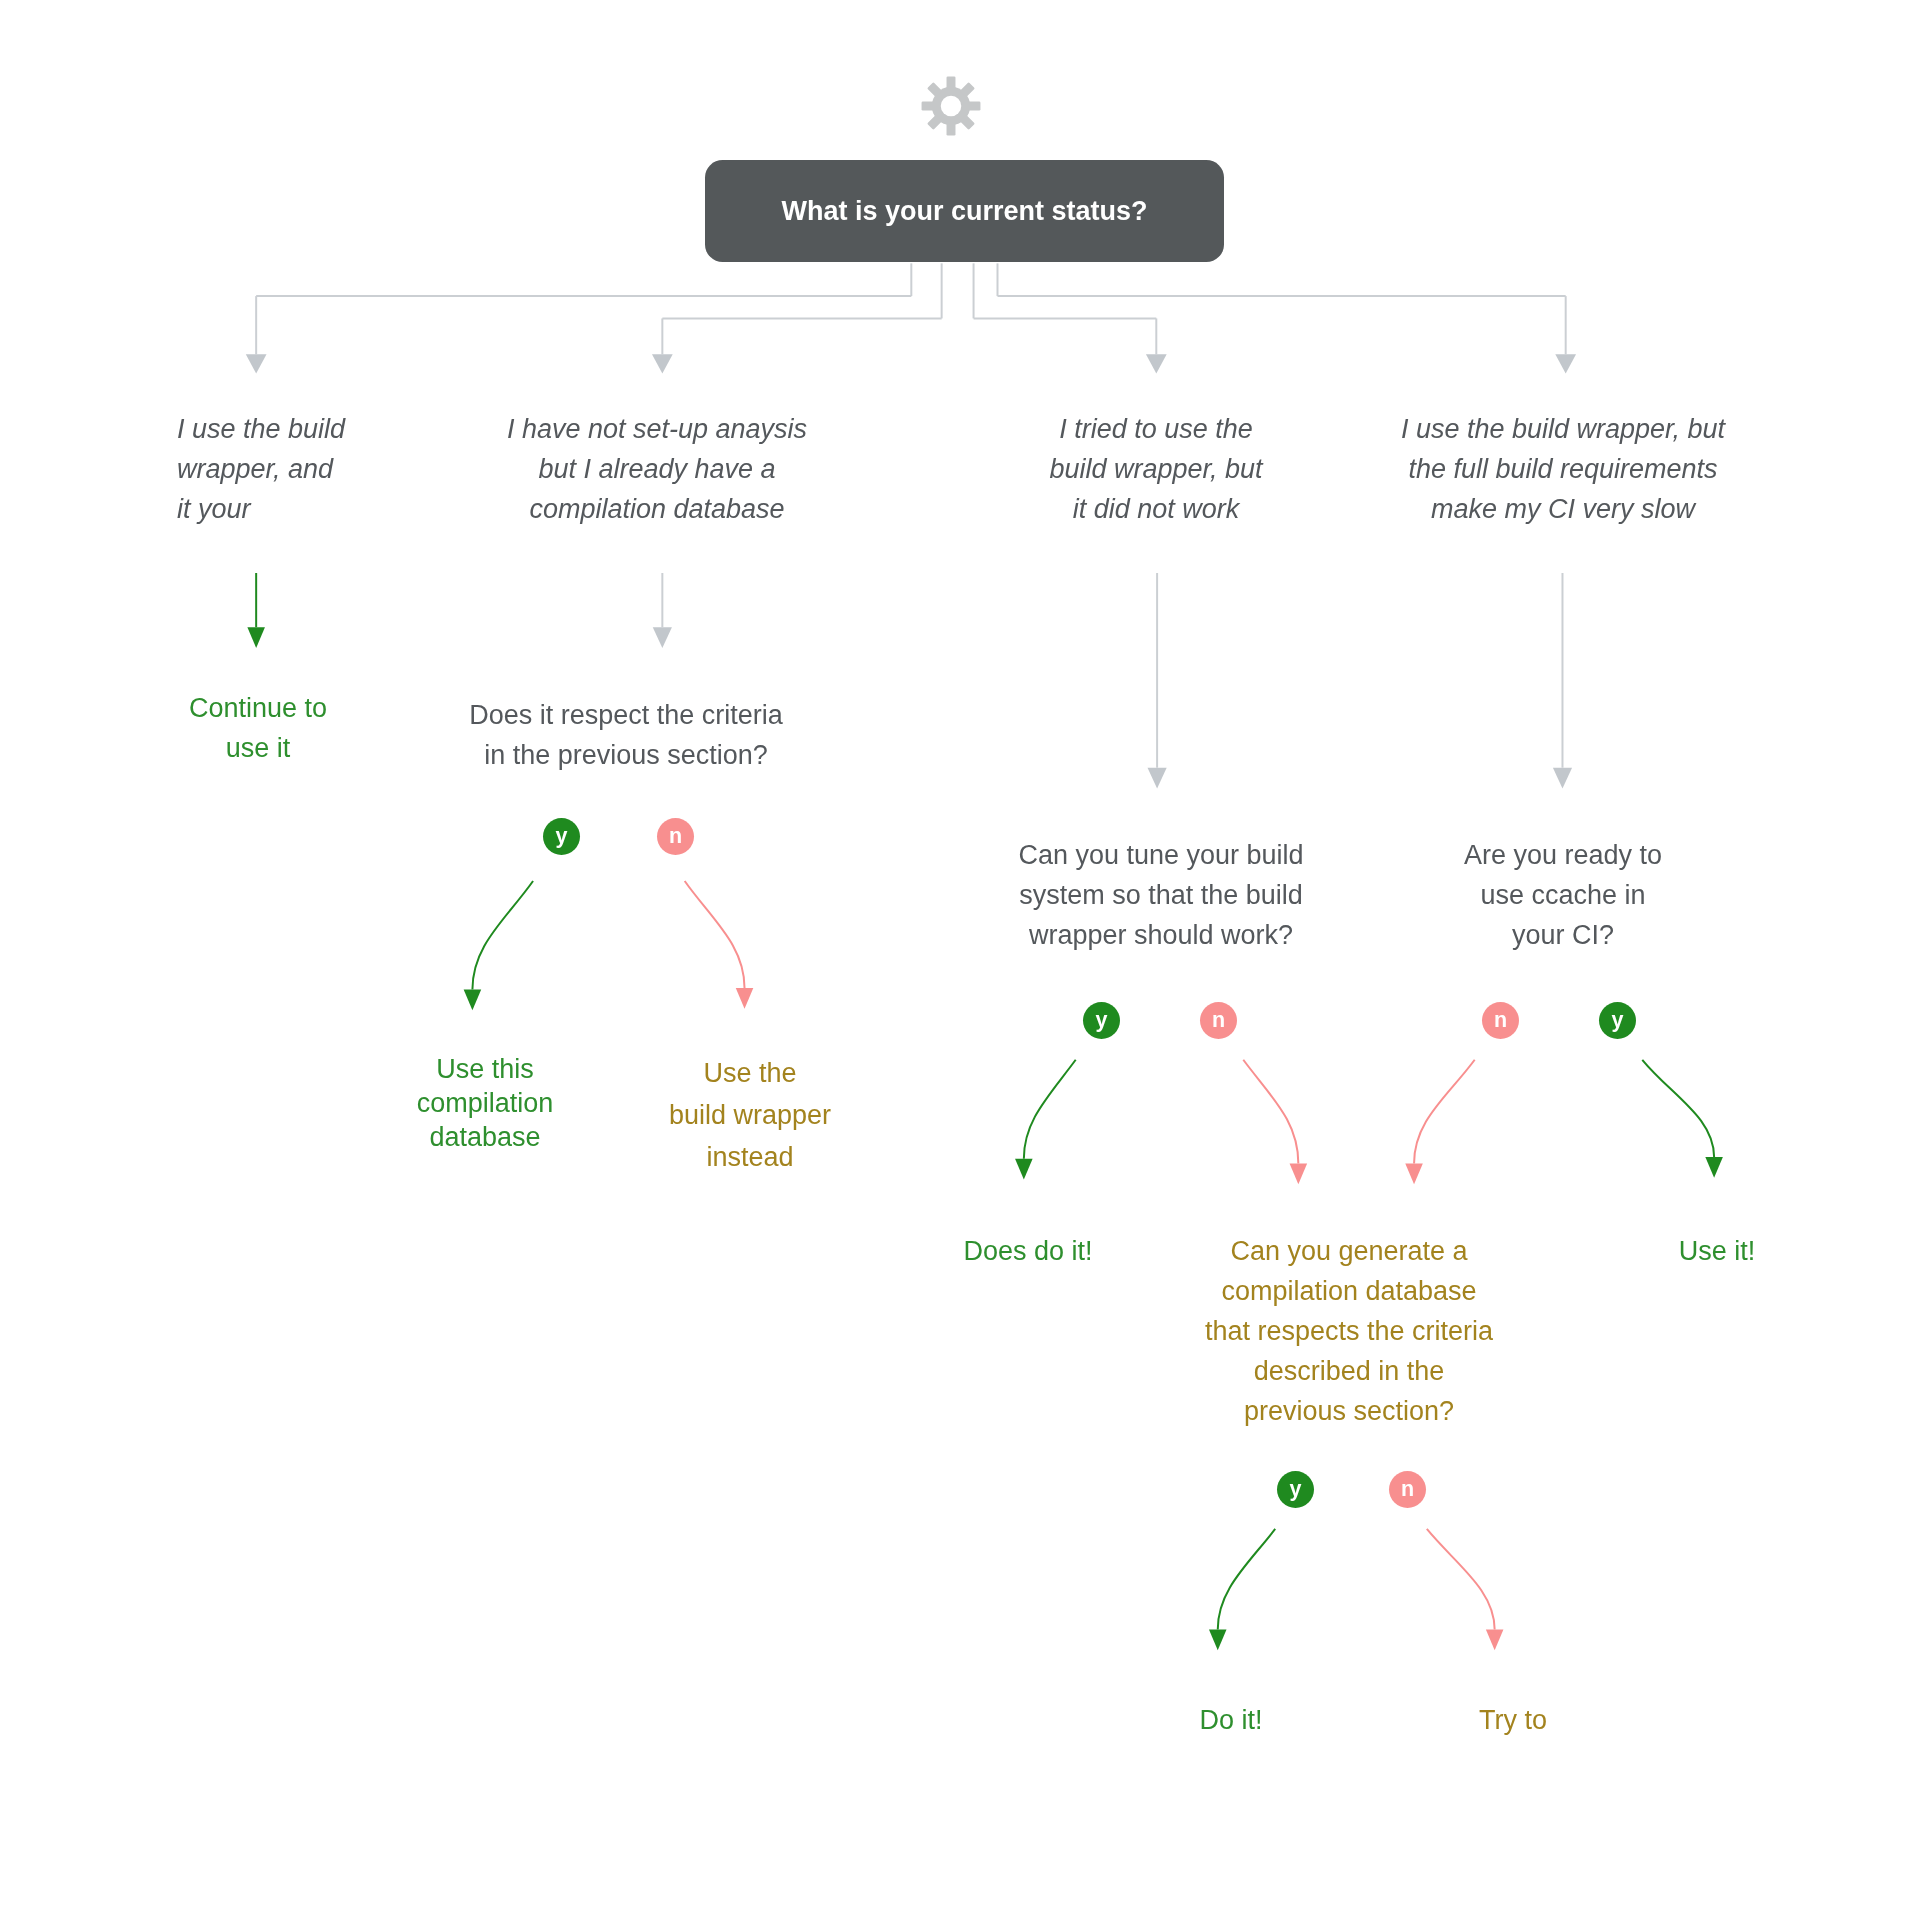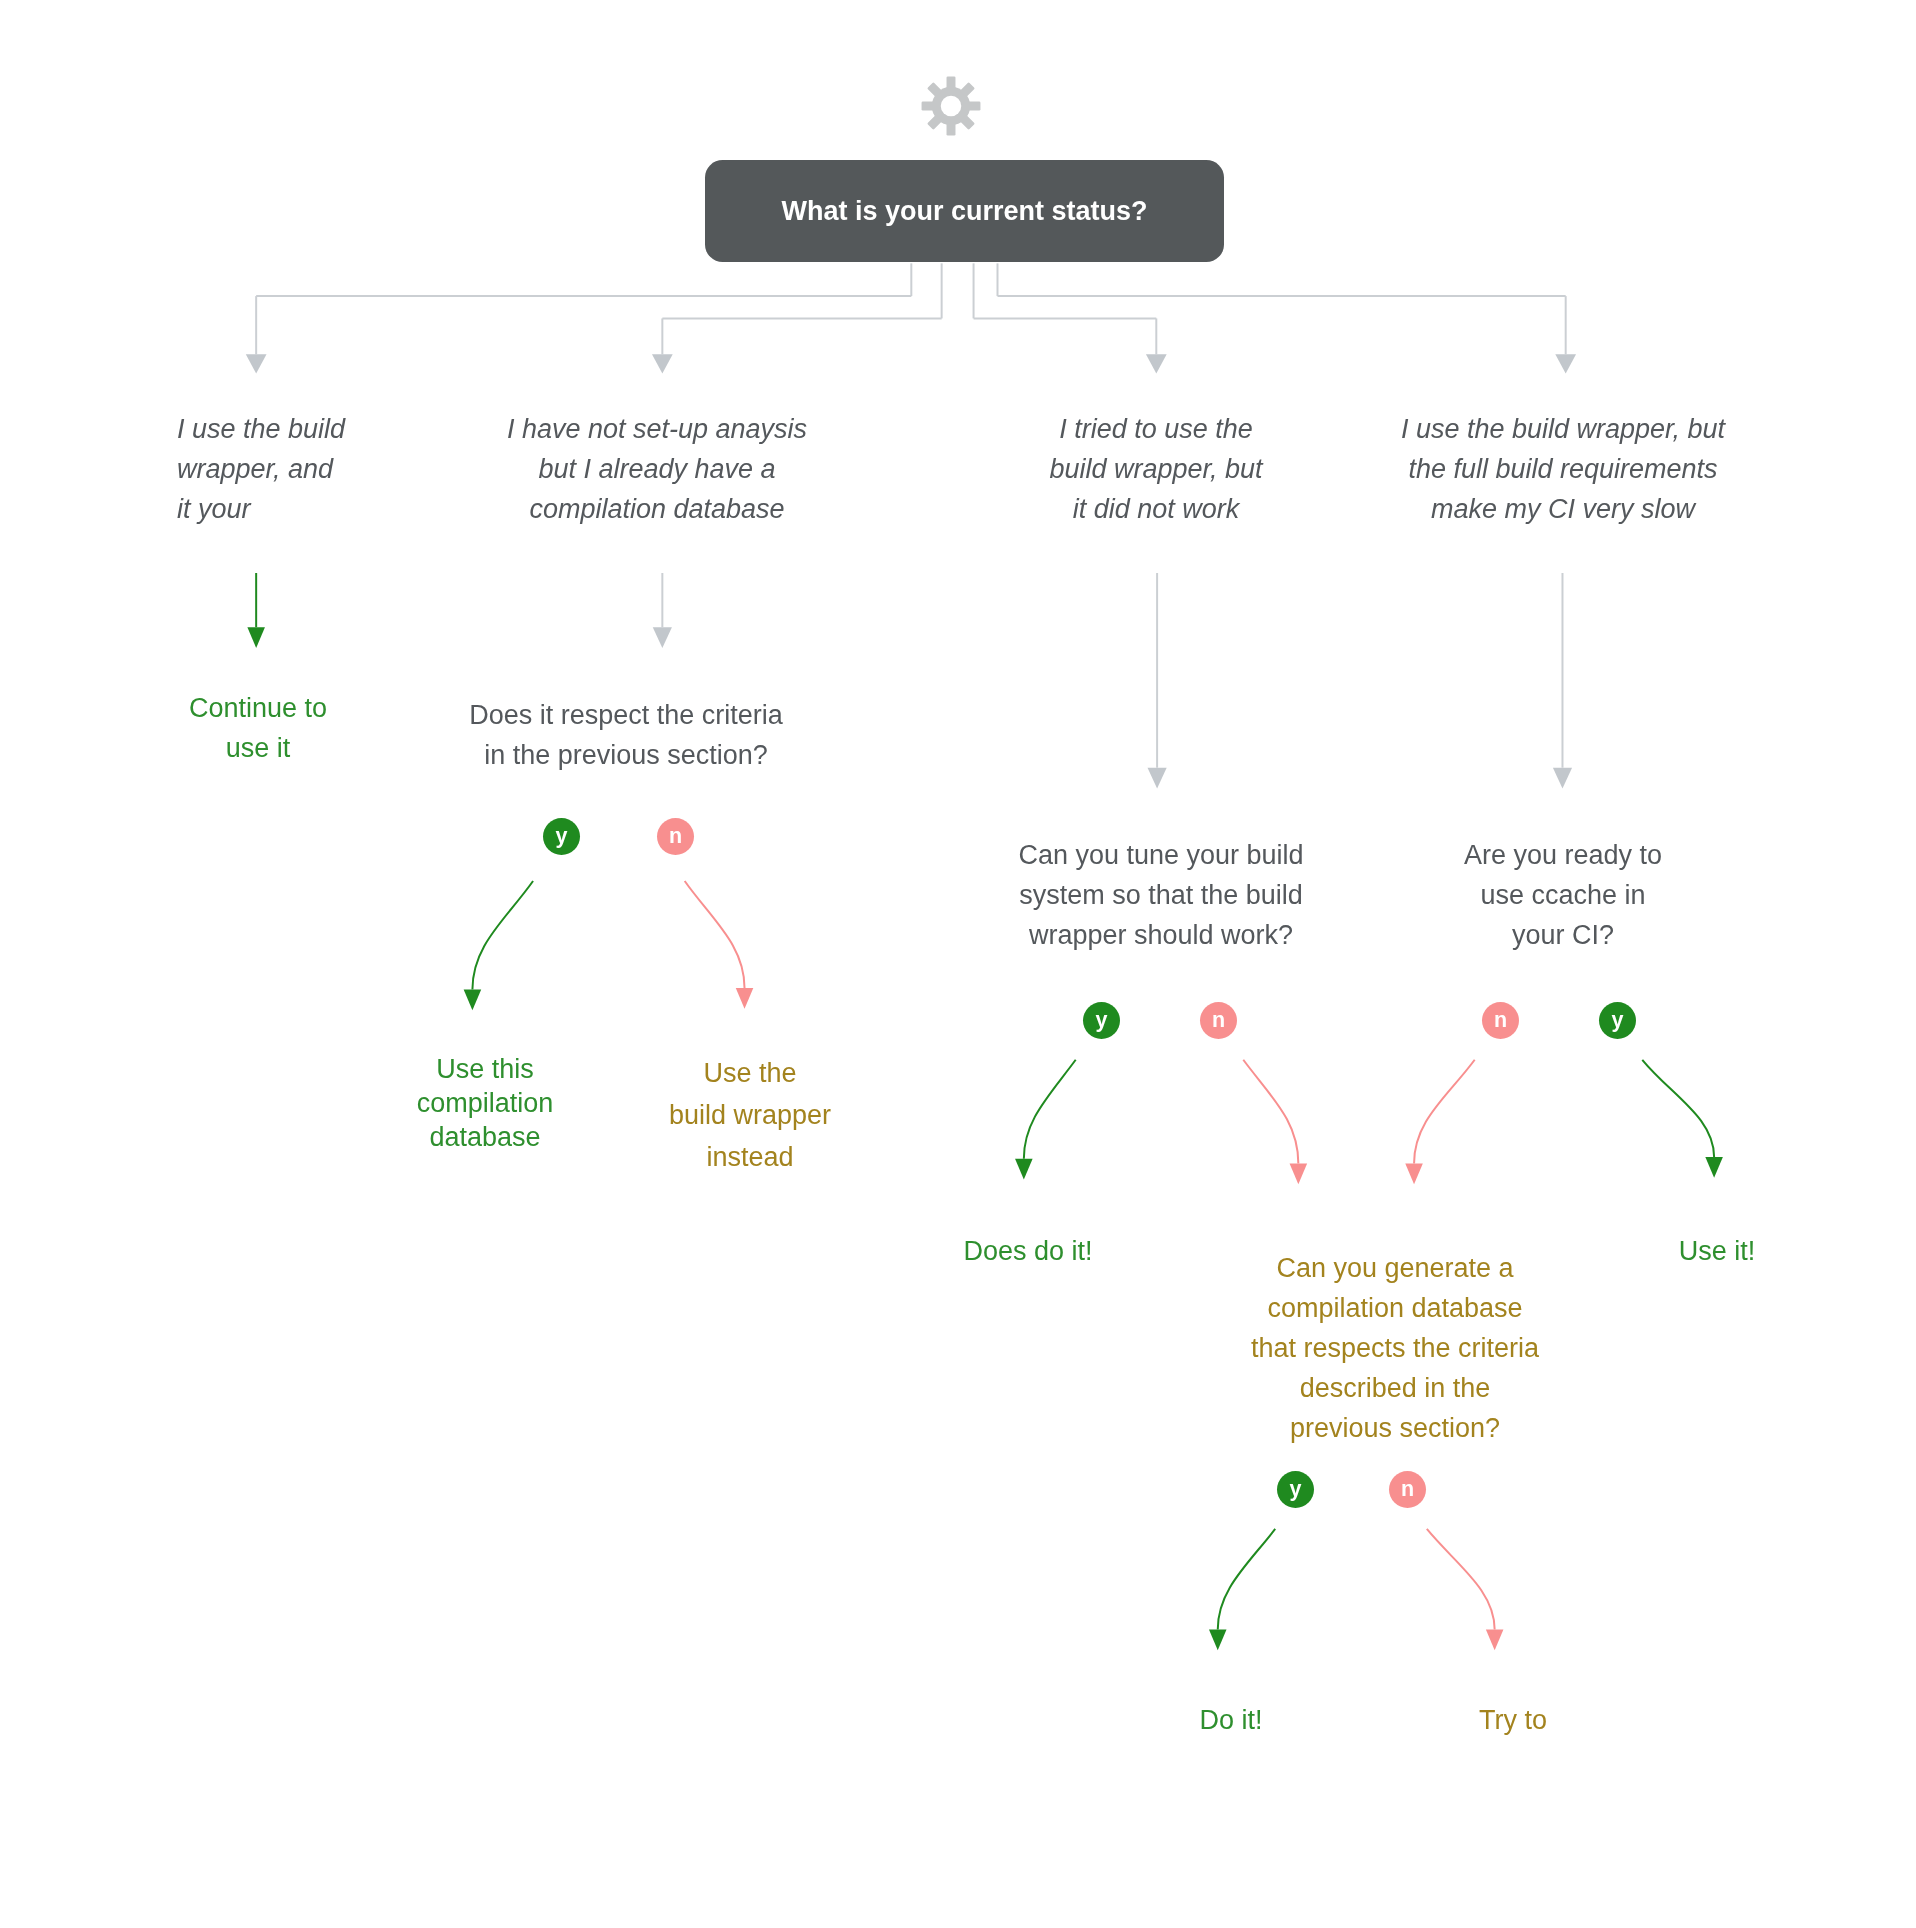--- a/index.html
+++ b/index.html
@@ -156,21 +156,21 @@
   <div class="lbl olive" style="left:750px;top:1052px;line-height:42px;">Use the
 build wrapper
 instead</div>
 
   <div class="badge yes" style="left:1083px;top:1002px;">y</div>
   <div class="badge no" style="left:1200px;top:1002px;">n</div>
   <div class="badge no" style="left:1482px;top:1002px;">n</div>
   <div class="badge yes" style="left:1599px;top:1002px;">y</div>
 
   <div class="lbl green" style="left:1028px;top:1231px;">Does do it!</div>
-  <div class="lbl olive" style="left:1395px;top:1231px;margin-top:17px;">Can you generate a
+  <div class="lbl olive" style="left:1349px;top:1231px;">Can you generate a
 compilation database
 that respects the criteria
 described in the
 previous section?</div>
   <div class="lbl green" style="left:1717px;top:1231px;">Use it!</div>
 
   <div class="badge yes" style="left:1277px;top:1471px;">y</div>
   <div class="badge no" style="left:1389px;top:1471px;">n</div>
 
   <div class="lbl green" style="left:1231px;top:1700px;">Do it!</div>

